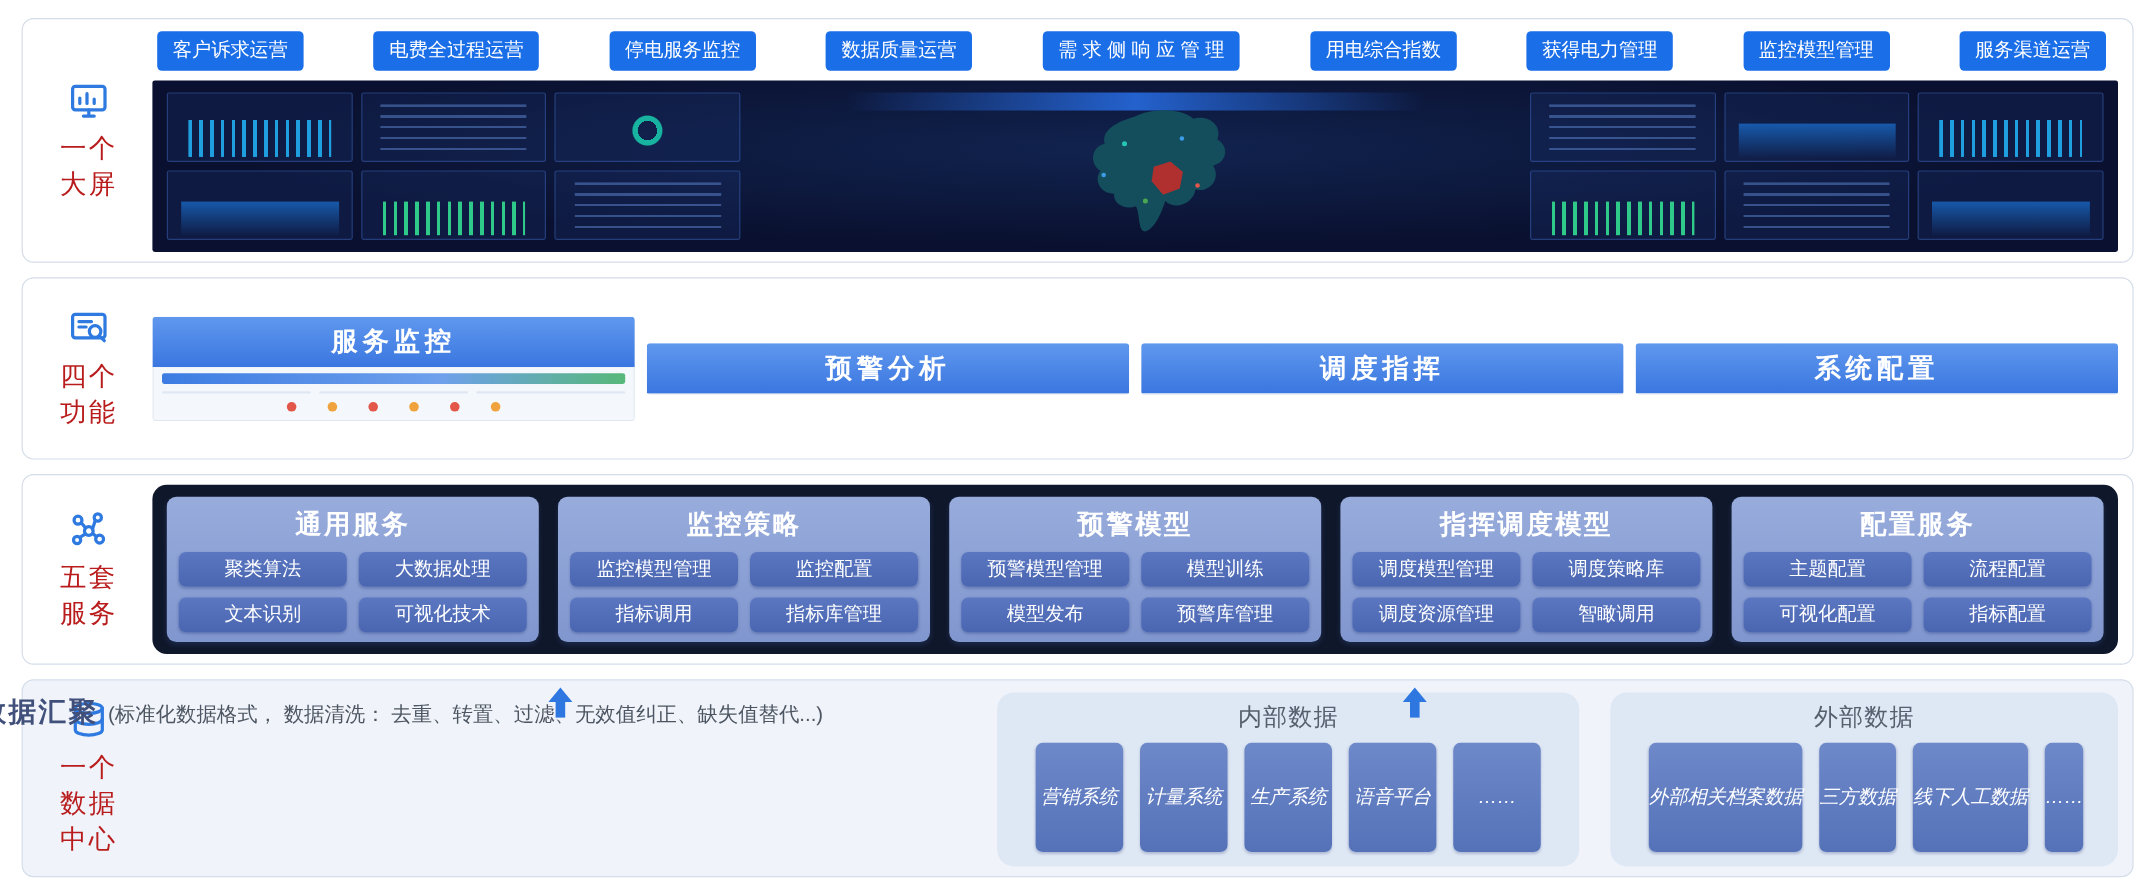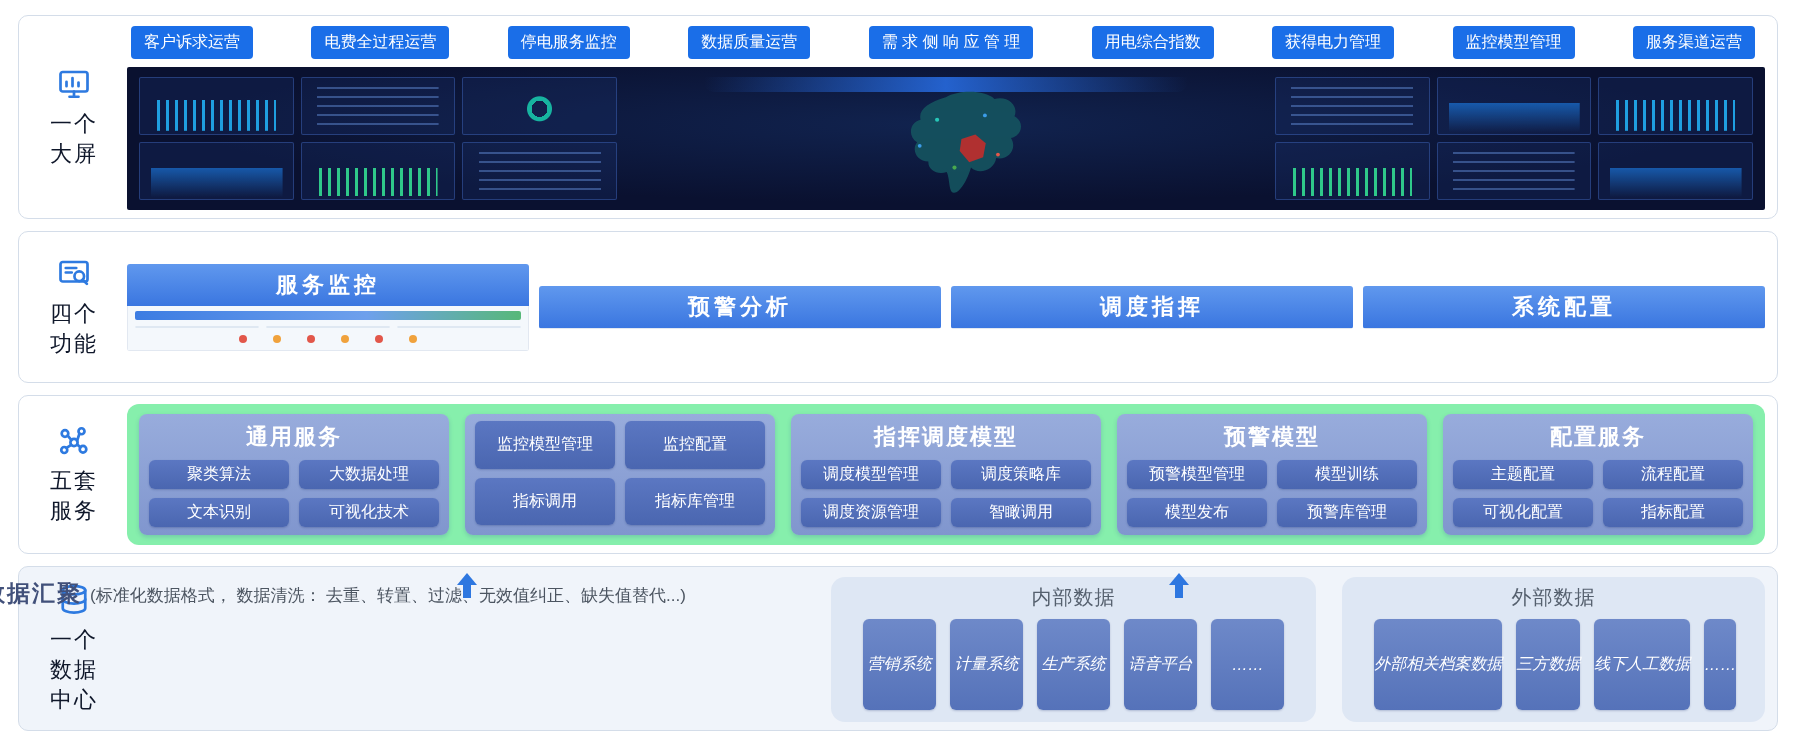--- a/index.html
+++ b/index.html
@@ -8,21 +8,21 @@
 
   
   .band { border:1px solid #d4dde9; border-radius:10px; background:#fff; display:flex; align-items:stretch; padding:8px 12px; gap:10px; }
   .band1 { height:204px; }
   .band2 { height:152px; }
   .band3 { height:159px; }
   .band4 { height:165px; background:#f0f4fa; }
 
   .rail { width:86px; flex:0 0 86px; display:flex; flex-direction:column; align-items:center; justify-content:center; gap:7px; }
   .rail-icon svg { width:36px; height:36px; display:block; }
-  .rail-line { display:block; text-align:center; font-size:22px; color:#0f172a; font-weight:500; letter-spacing:2px; line-height:1.35; }
+  .rail-line { display:block; text-align:center; font-size:22px; color:#b91c1c; font-weight:500; letter-spacing:2px; line-height:1.35; }
 
   
   .b1-col { flex:1; display:flex; flex-direction:column; min-width:0;justify-content:center; }
   .tag-row { display:flex; justify-content:space-between; align-items:center; padding:2px 10px 8px 4px; }
   .tag { background:#1a6ee8; color:#fff; font-size:16px; padding:6px 13px; border-radius:4px; white-space:nowrap; }
   .dash { flex:1; border-radius:2px; background:radial-gradient(ellipse at 50% 40%, #11234f 0%, #0a1130 65%); display:flex; gap:10px; padding:10px 12px; overflow:hidden; position:relative; }
   .dash-zone { flex:3; display:grid; grid-template-columns:repeat(3,1fr); grid-auto-rows:1fr; gap:7px; }
   .dash-center { flex:4; position:relative; }
   .mini { border:1px solid rgba(80,130,230,.35); background-color:rgba(25,50,110,.30); border-radius:2px;
           background-repeat:no-repeat; }
@@ -59,21 +59,21 @@
 
   .m-config { background:#ffffff; }
   .mk-chips { position:absolute; left:16px; top:12px; width:42px; height:11px; border-radius:3px; background:#f0a23c;
               box-shadow:
                 56px 0 0 #49a84f, 112px 0 0 #3c78e0, 168px 0 0 #f0a23c, 224px 0 0 #7fb0e8, 280px 0 0 #49a84f,
                 0 24px 0 #3c78e0, 56px 24px 0 #f0a23c, 112px 24px 0 #49a84f, 168px 24px 0 #7fb0e8, 224px 24px 0 #f0a23c, 280px 24px 0 #3c78e0,
                 0 48px 0 #49a84f, 56px 48px 0 #7fb0e8, 112px 48px 0 #f0a23c, 168px 48px 0 #3c78e0, 224px 48px 0 #49a84f, 280px 48px 0 #f0a23c,
                 0 72px 0 #7fb0e8, 56px 72px 0 #3c78e0, 168px 72px 0 #49a84f, 224px 72px 0 #f0a23c; }
 
   
-  .tray { flex:1; background:#86efac; border-radius:12px; padding:10px 12px; display:flex; gap:16px; min-width:0; }
+  .tray { flex:1; background:#0f172a; border-radius:12px; padding:10px 12px; display:flex; gap:16px; min-width:0; }
   .svc-group { flex:1; background:linear-gradient(180deg,#98acdc,#8096ce); border-radius:8px; padding:7px 10px 10px; display:flex; flex-direction:column; box-shadow:0 2px 4px rgba(60,90,160,.25); min-width:0; }
   .svc-title { text-align:center; color:#fff; font-size:22px; font-weight:600; letter-spacing:2px; margin:1px 0 8px; }
   .svc-grid { flex:1; display:grid; grid-template-columns:1fr 1fr; gap:9px 10px; }
   .chip { background:linear-gradient(180deg,#5b77c2,#4a66b0); border-radius:6px; color:#fff; font-size:16px; display:flex; align-items:center; justify-content:center; padding:4px 2px; box-shadow:0 1px 2px rgba(40,60,120,.3); white-space:nowrap; }
 
   
   .dc-content { flex:1; position:relative; display:flex; min-width:0; padding-top:2px; }
   .up-arrow { position:absolute; top:-2px; display:flex; flex-direction:column; align-items:center; }
   .up-arrow .tri { width:0; height:0; border-left:10px solid transparent; border-right:10px solid transparent; border-bottom:12px solid #2e77e0; }
   .up-arrow .stem { width:8px; height:13px; background:#2e77e0; }
@@ -228,43 +228,44 @@
       <div class="svc-group">
         <div class="svc-title">通用服务</div>
         <div class="svc-grid">
           <span class="chip">聚类算法</span>
           <span class="chip">大数据处理</span>
           <span class="chip">文本识别</span>
           <span class="chip">可视化技术</span>
         </div>
       </div>
       <div class="svc-group">
+        <div class="svc-title">监控策略</div>
         <div class="svc-grid">
           <span class="chip">监控模型管理</span>
           <span class="chip">监控配置</span>
           <span class="chip">指标调用</span>
           <span class="chip">指标库管理</span>
         </div>
       </div>
       <div class="svc-group">
+        <div class="svc-title">预警模型</div>
+        <div class="svc-grid">
+          <span class="chip">预警模型管理</span>
+          <span class="chip">模型训练</span>
+          <span class="chip">模型发布</span>
+          <span class="chip">预警库管理</span>
+        </div>
+      </div>
+      <div class="svc-group">
         <div class="svc-title">指挥调度模型</div>
         <div class="svc-grid">
           <span class="chip">调度模型管理</span>
           <span class="chip">调度策略库</span>
           <span class="chip">调度资源管理</span>
           <span class="chip">智瞰调用</span>
-        </div>
-      </div>
-      <div class="svc-group">
-        <div class="svc-title">预警模型</div>
-        <div class="svc-grid">
-          <span class="chip">预警模型管理</span>
-          <span class="chip">模型训练</span>
-          <span class="chip">模型发布</span>
-          <span class="chip">预警库管理</span>
         </div>
       </div>
       <div class="svc-group">
         <div class="svc-title">配置服务</div>
         <div class="svc-grid">
           <span class="chip">主题配置</span>
           <span class="chip">流程配置</span>
           <span class="chip">可视化配置</span>
           <span class="chip">指标配置</span>
         </div>

